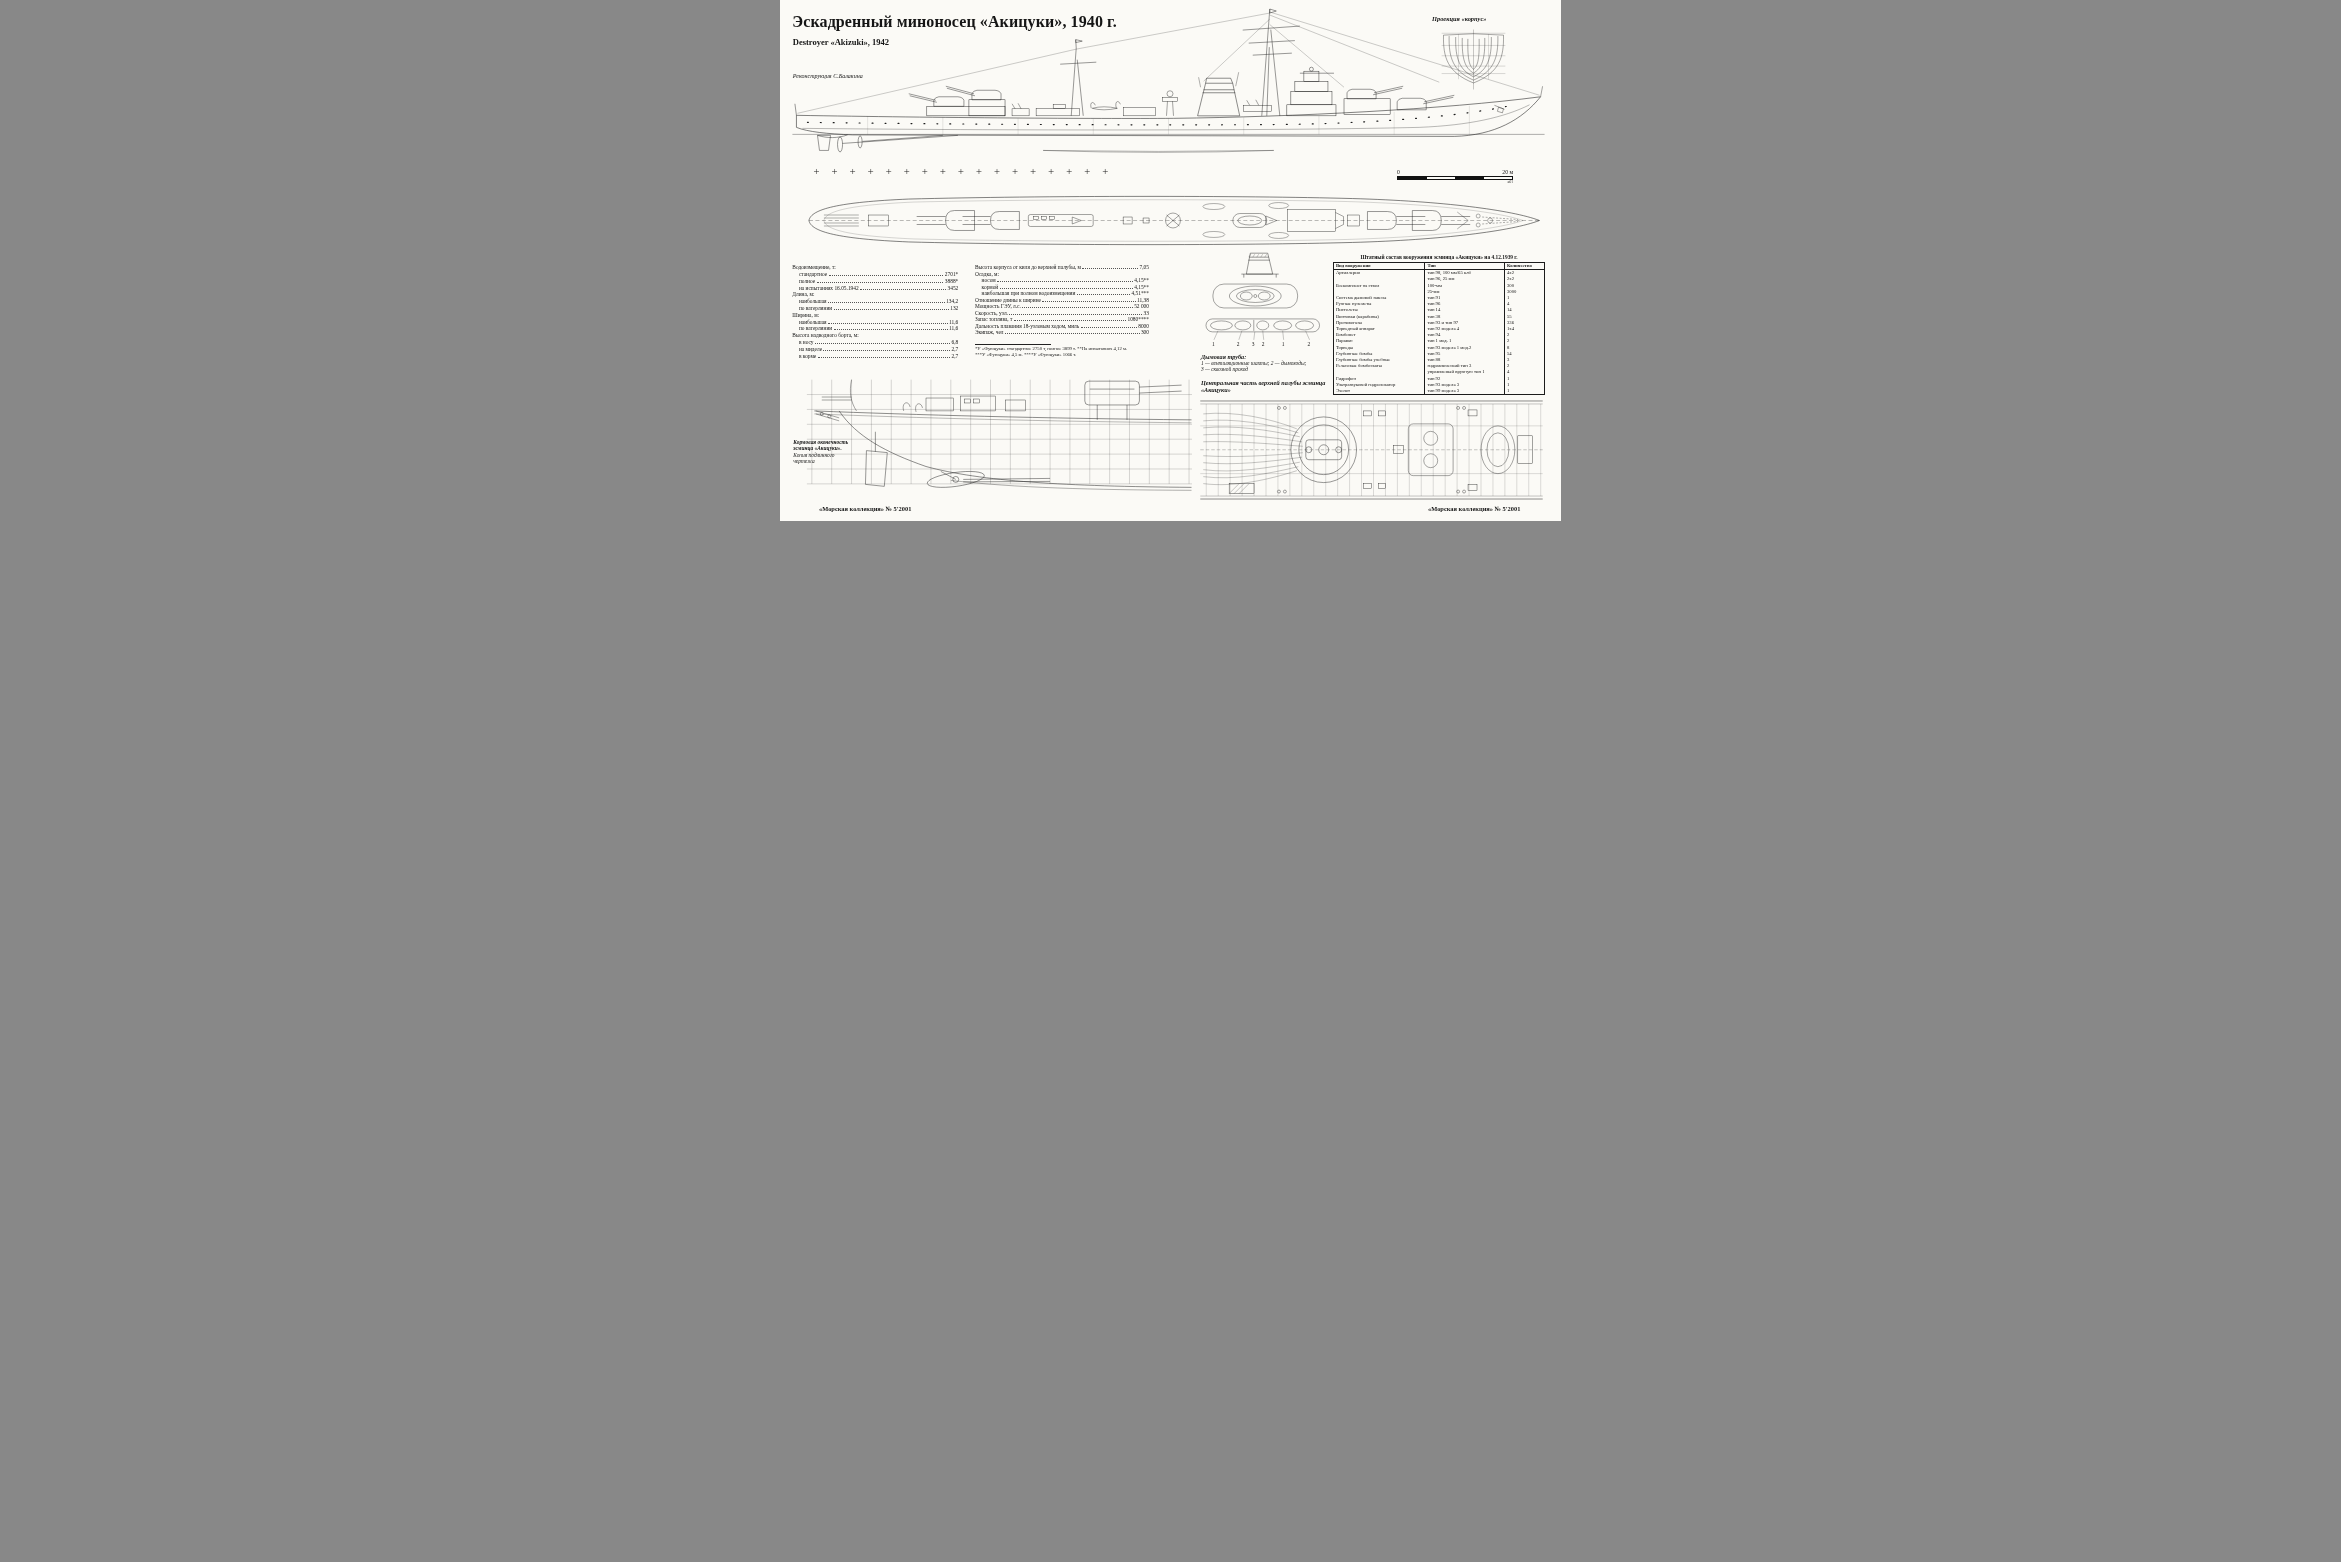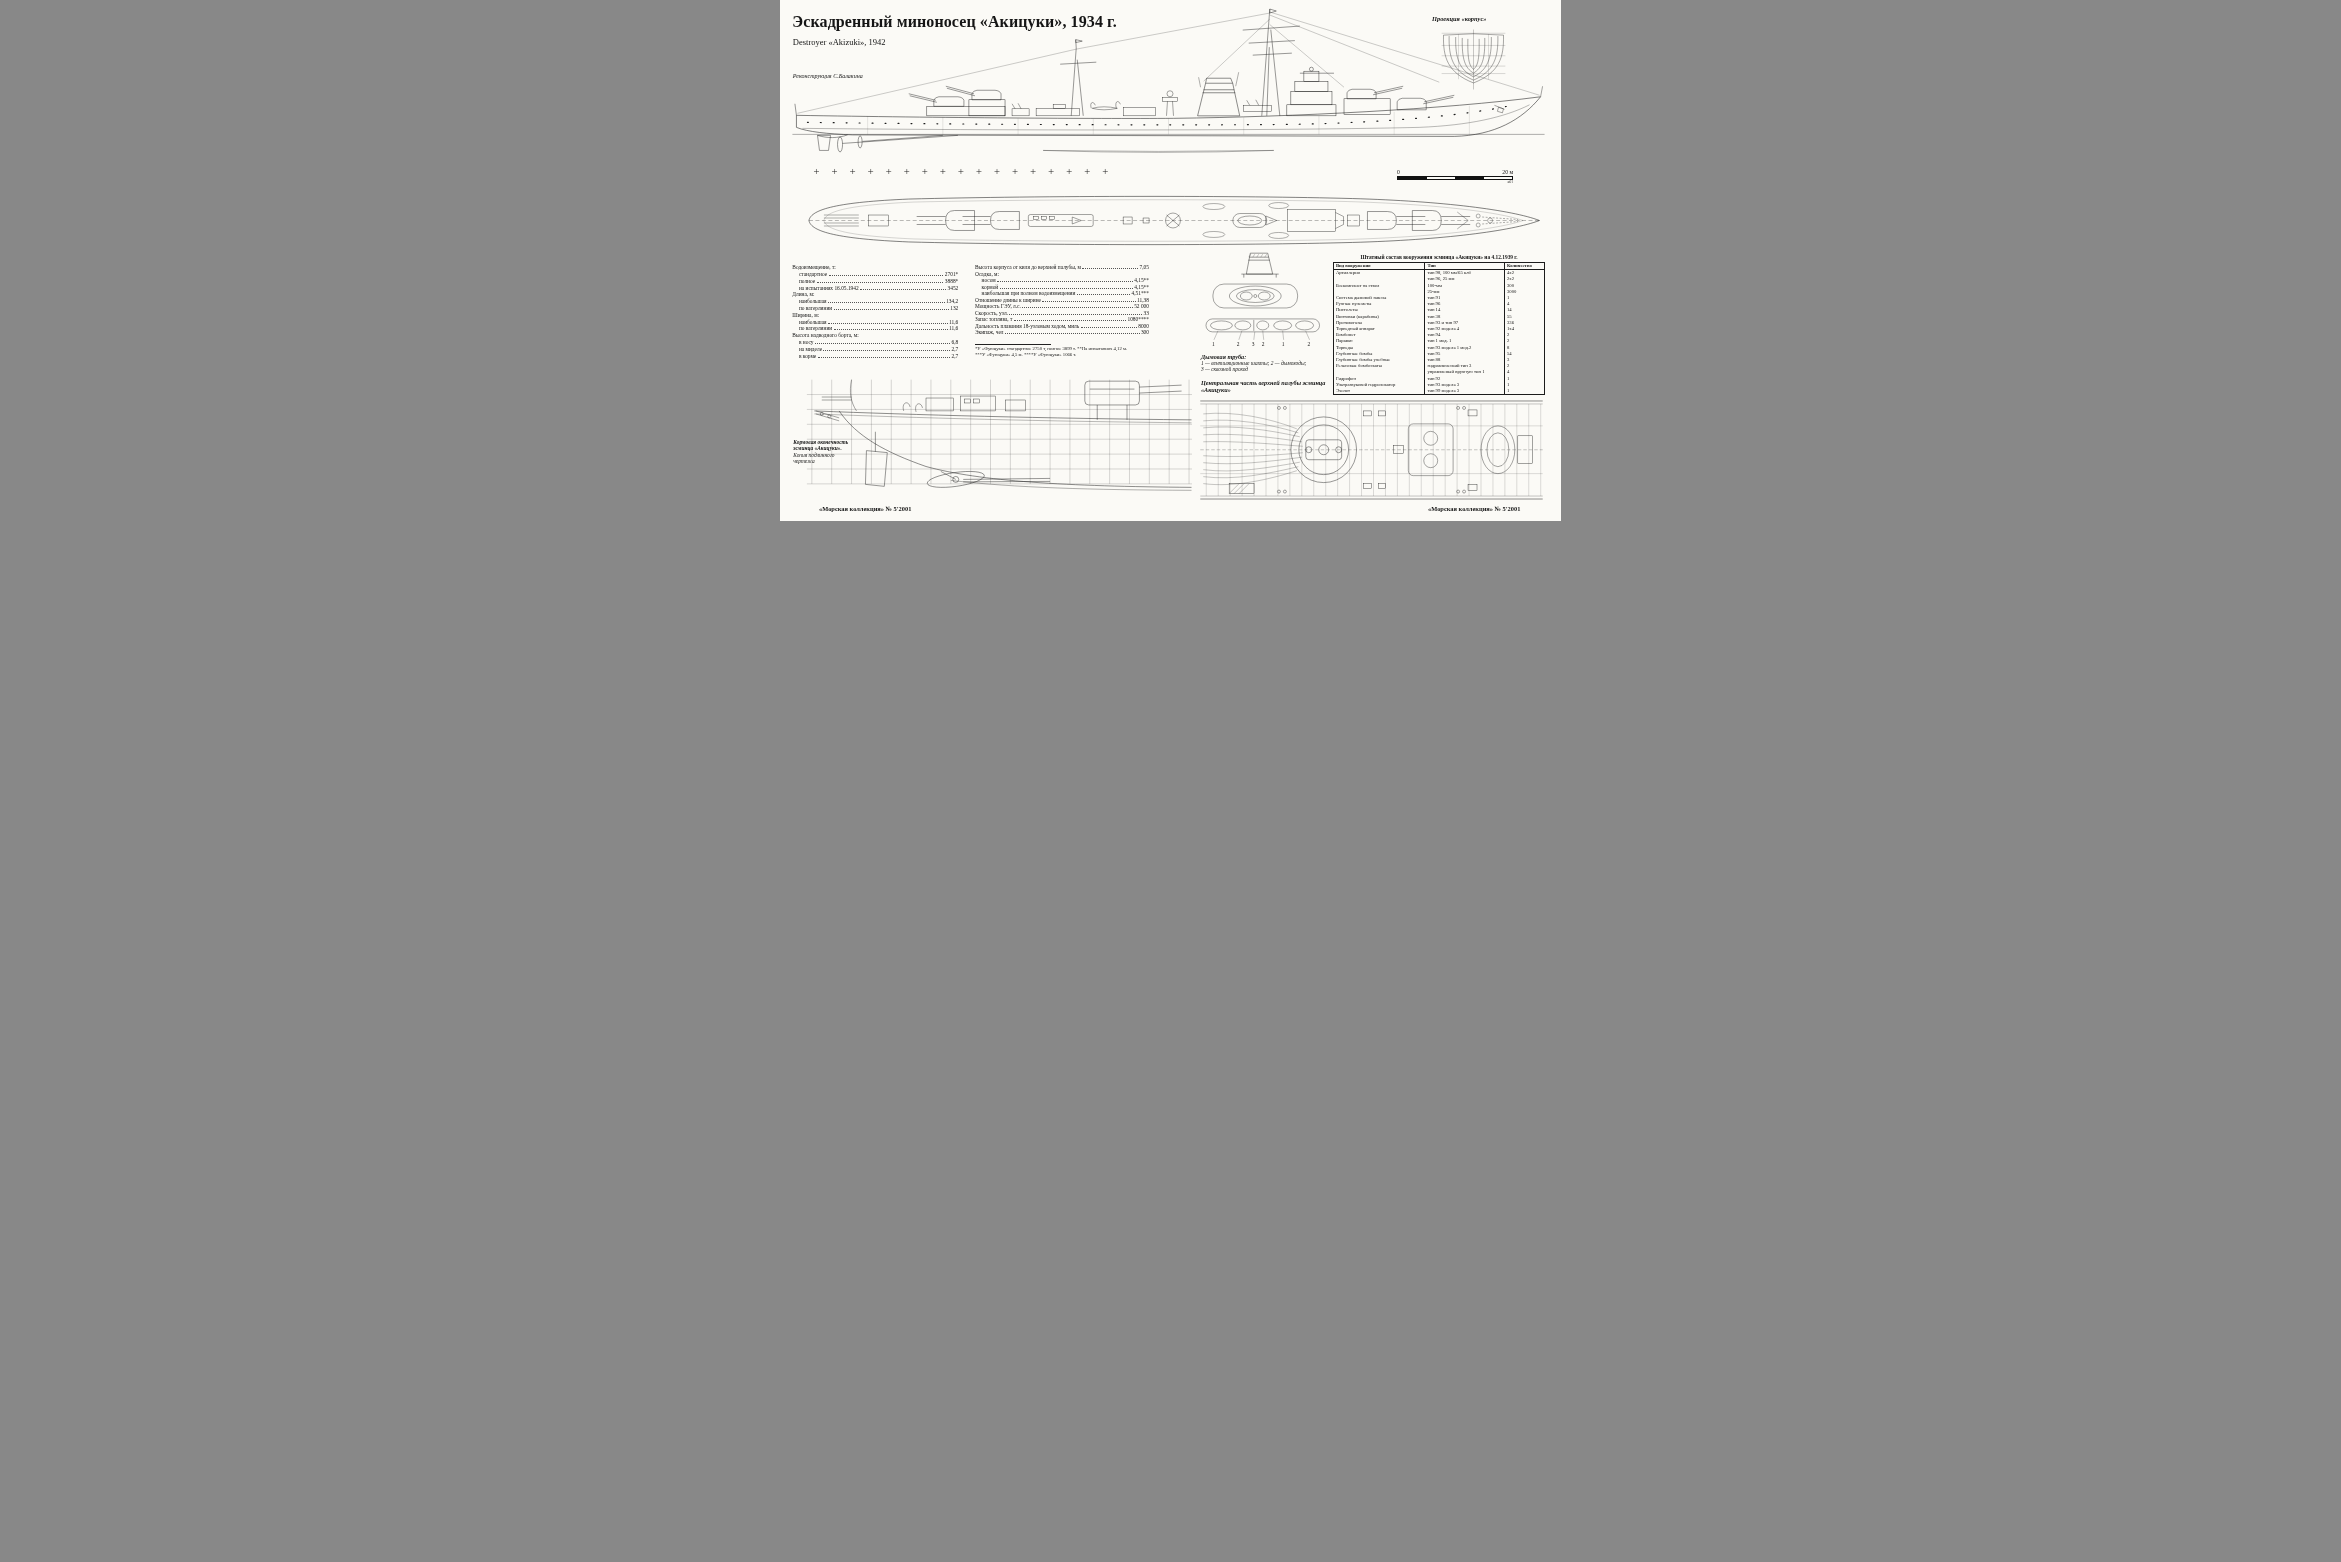--- a/index.html
+++ b/index.html
@@ -1,20 +1,20 @@
 <!DOCTYPE html>
 <html style="font-size:7.6px"><head>
 <meta charset="utf-8">
 <style>
   html,body{margin:0;padding:0;background:#888;}
   .page{position:relative;width:781px;height:521px;background:#fbfaf6;overflow:hidden;
         font-family:"Liberation Serif",serif;color:#151515;margin:0 auto;}
   .abs{position:absolute;}
   .title{font-weight:bold;font-size:16px;letter-spacing:0.1px;white-space:nowrap;}
-  .subtitle{font-weight:normal;font-size:8.5px;white-space:nowrap;}
+  .subtitle{font-weight:bold;font-size:8.5px;white-space:nowrap;}
   .credit{font-style:italic;font-size:6px;white-space:nowrap;}
   .proj-label{font-style:italic;font-weight:bold;font-size:6.4px;white-space:nowrap;}
   svg{display:block;}
   .ln{stroke:#1c1c1c;fill:none;}
   
   .scalebar{width:116px;}
   .scalebar .labels{display:flex;justify-content:space-between;font-size:5.7px;line-height:6.2px;}
   .scalebar .bar{height:2.4px;border:0.5px solid #111;display:flex;margin-top:0.5px;}
   .scalebar .bar div{flex:1;}
   .scalebar .bar .b{background:#111;}
@@ -315,21 +315,21 @@
         <circle cx="172" cy="24" r="3"></circle>
       <circle cx="160" cy="192" r="3"></circle>
         <circle cx="172" cy="192" r="3"></circle>
       <circle cx="520" cy="24" r="3"></circle>
         <circle cx="532" cy="24" r="3"></circle>
       <circle cx="520" cy="192" r="3"></circle>
         <circle cx="532" cy="192" r="3"></circle>
     </g>
   </svg>
 
-  <div class="abs title" style="left:12.3px;top:13.3px;">Эскадренный миноносец «Акицуки», 1934 г.</div>
+  <div class="abs title" style="left:12.3px;top:13.3px;">Эскадренный миноносец «Акицуки», 1940 г.</div>
   <div class="abs subtitle" style="left:12.8px;top:37px;">Destroyer «Akizuki», 1942</div>
   <div class="abs credit" style="left:12.8px;top:73px;">Реконструкция С.Балакина</div>
   <div class="abs proj-label" style="left:652px;top:15px;">Проекция «корпус»</div>
 
   <div class="abs scalebar" style="left:617px;top:169px;">
     <div class="labels">
       <span>0</span>
       <span>20 м</span>
     </div>
     <div class="bar">

